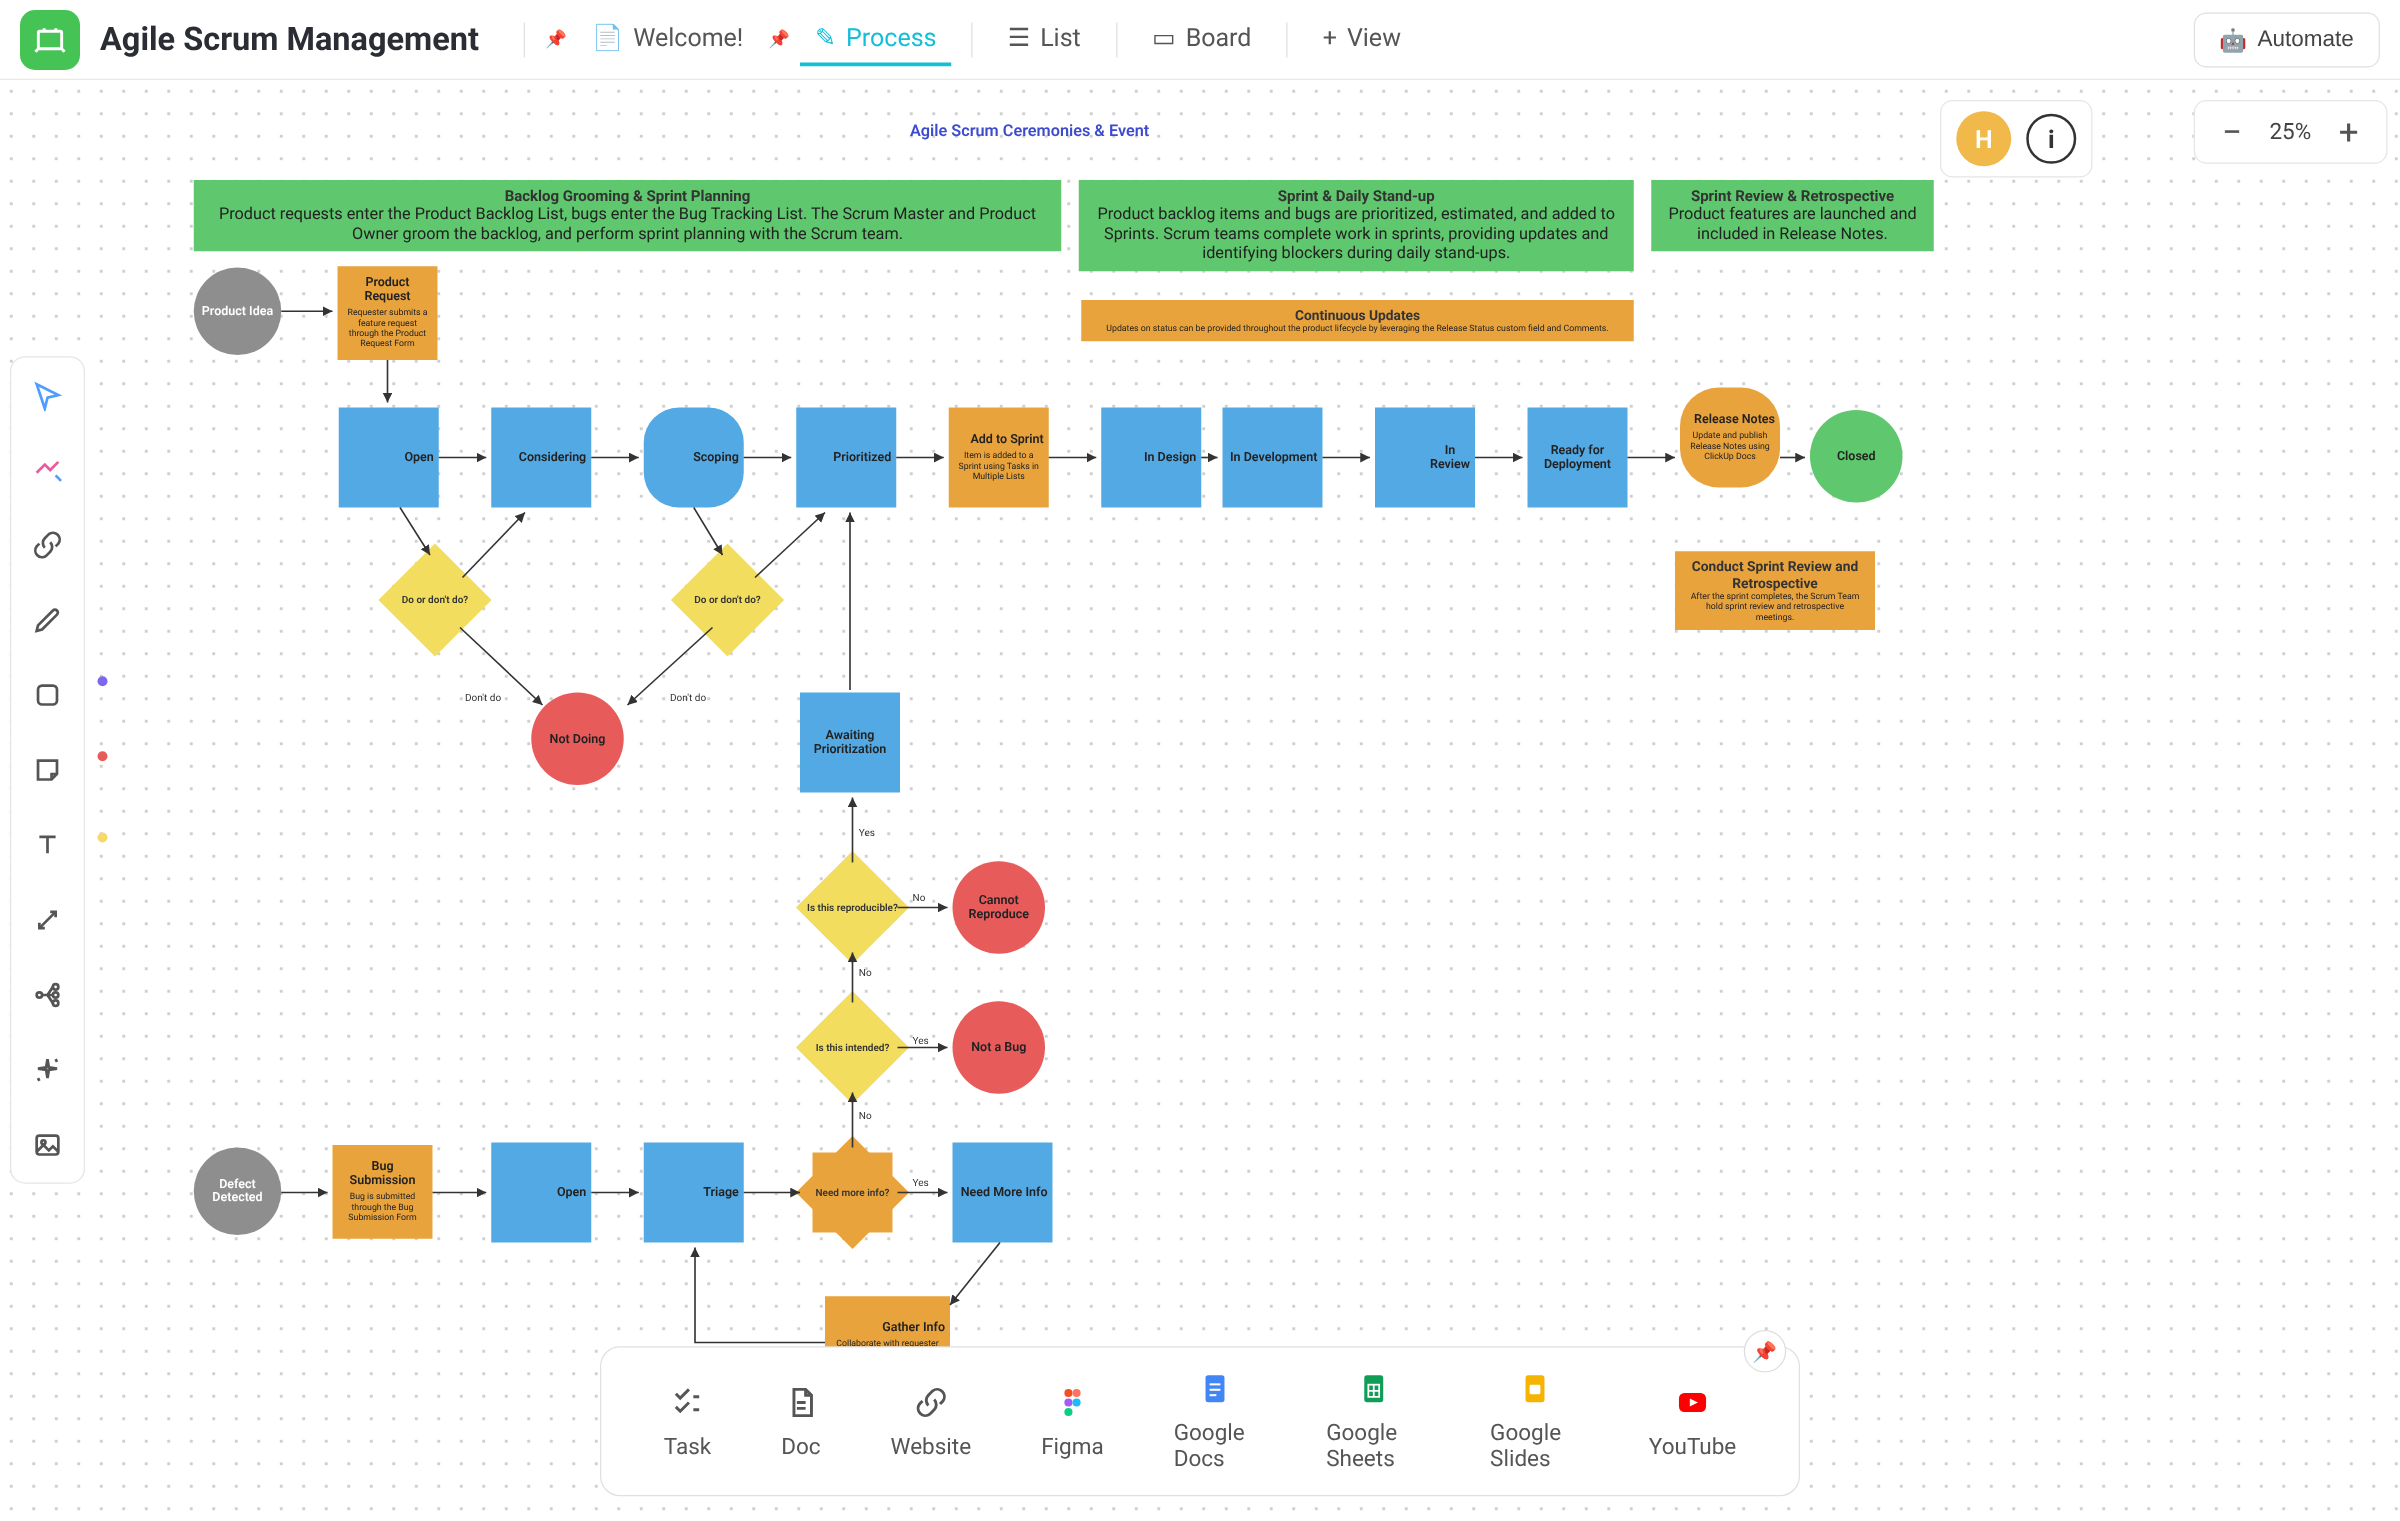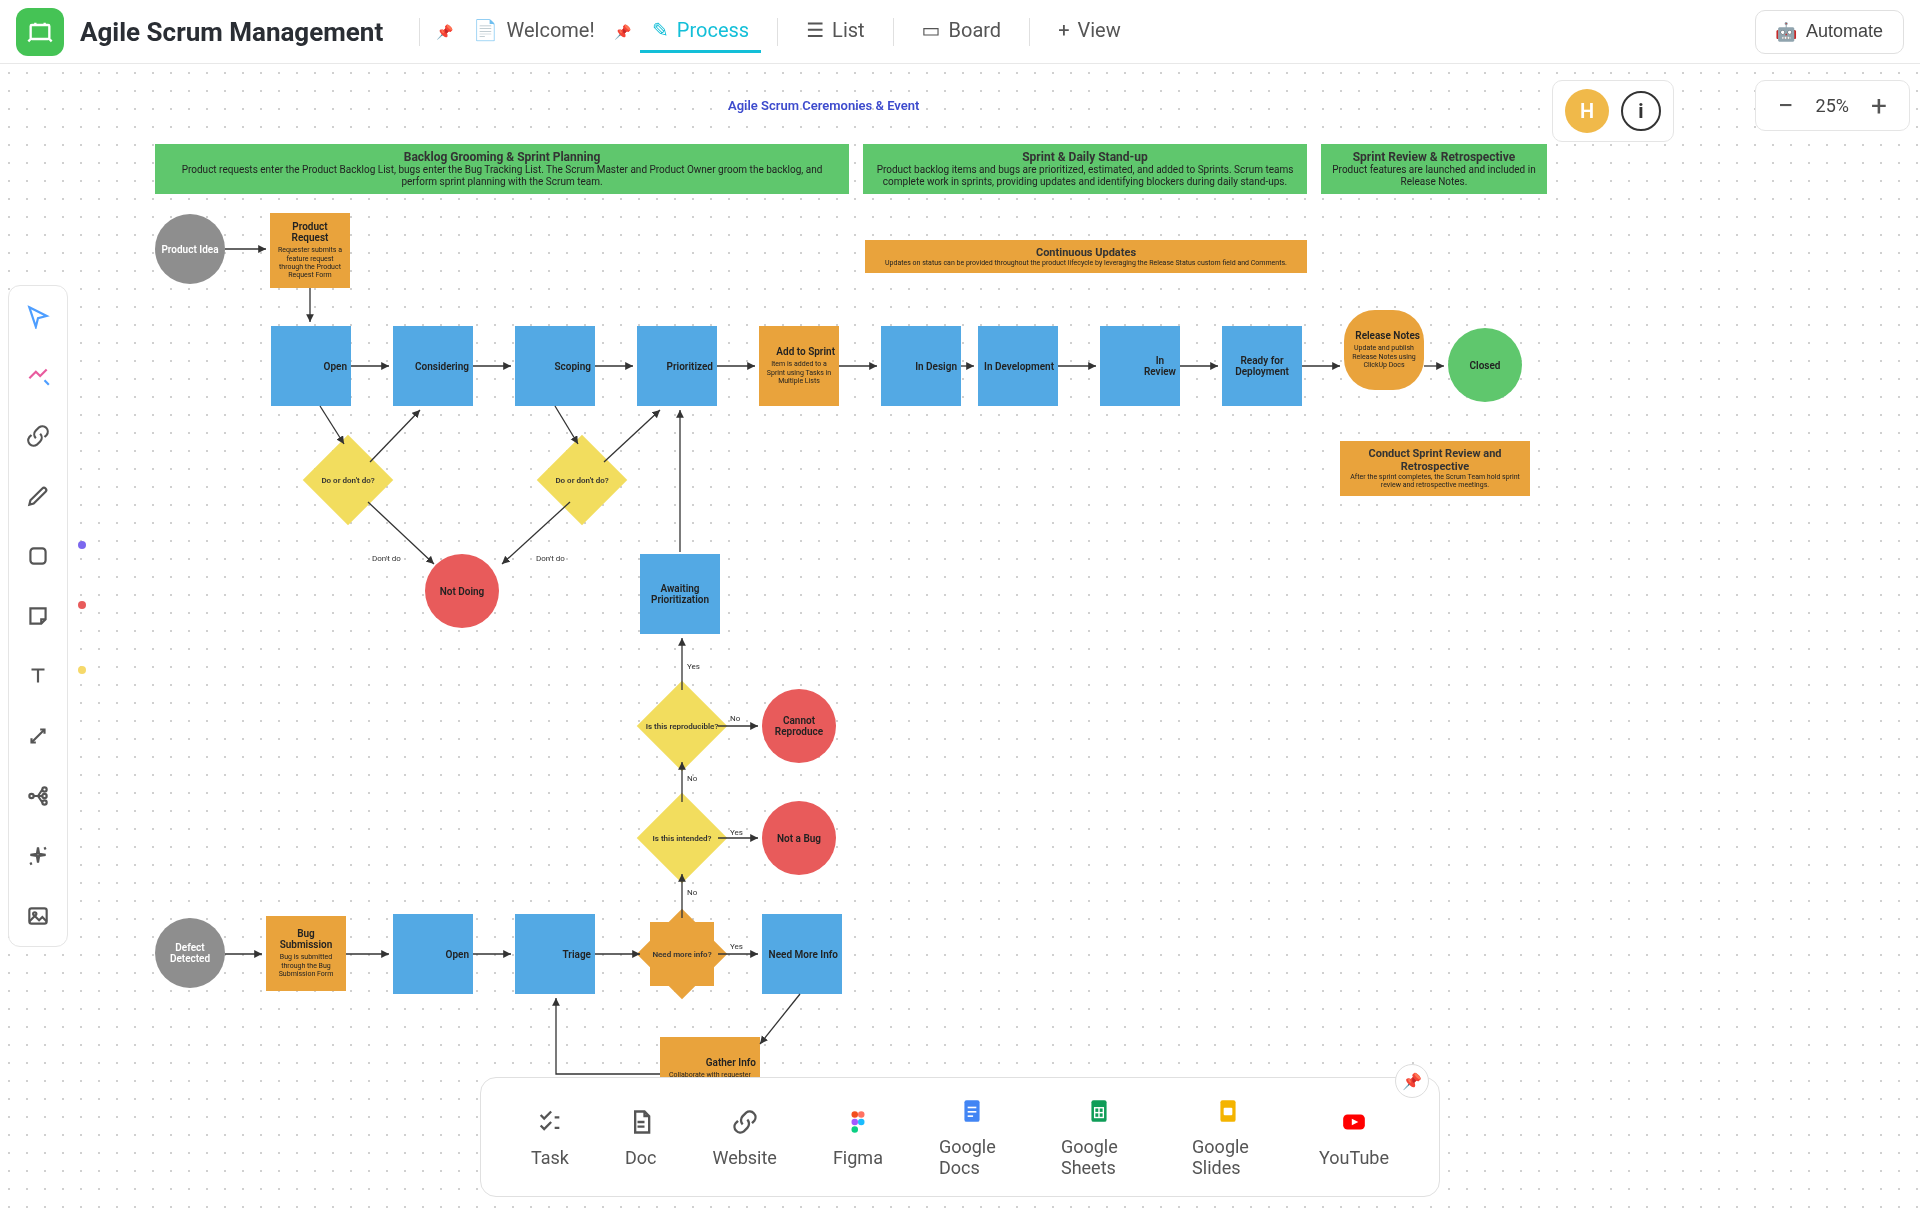--- a/index.html
+++ b/index.html
@@ -38,21 +38,21 @@
 .dot.yellow { background: #f6d96a; left: 78px; top: 666px; }
 
 
 .canvas-wrap { position: absolute; top: 64px; left: 0; right: 0; bottom: 0; overflow: hidden; background-image: radial-gradient(circle, #d0d0d0 1.5px, transparent 1.5px); background-size: 18px 18px; background-position: 0 0; }
 .canvas { position: relative; transform-origin: top left; width: 100%; height: 100%; }
 
 
 .canvas-title { position: absolute; font-size: 13px; color: #3d4bcd; font-weight: 600; }
 .header-band { position: absolute; background: #5fc76d; text-align: center; padding: 6px 10px; }
 .header-band .t { font-size: 12px; font-weight: 700; }
-.header-band .st { font-size: 10px; color: #222; line-height: 1.2; }
+.header-band .st { font-size: 13px; color: #222; line-height: 1.2; }
 .sub-band { position: absolute; background: #e9a33c; text-align: center; padding: 6px 10px; }
 .sub-band .t { font-size: 11px; font-weight: 700; }
 .sub-band .st { font-size: 7px; color: #222; line-height: 1.2; }
 
 .circle { position: absolute; border-radius: 50%; display: flex; align-items: center; justify-content: center; text-align: center; font-size: 10px; font-weight: 600; color: #222; }
 .gray { background: #8e8e8e; color: #fff; }
 .red { background: #e85b5b; color: #222; }
 .green { background: #5fc76d; }
 
 .box { position: absolute; display: flex; flex-direction: column; align-items: flex-end; justify-content: center; text-align: center; padding: 4px; font-size: 10px; font-weight: 600; color: #222; }
@@ -143,34 +143,34 @@
     </div>
     <div class="header-band" style="left:1321px; top:80px; width:226px;">
       <div class="t">Sprint Review &amp; Retrospective</div>
       <div class="st">Product features are launched and included in Release Notes.</div>
     </div>
 
     <div class="sub-band" style="left:865px; top:176px; width:442px;">
       <div class="t">Continuous Updates</div>
       <div class="st">Updates on status can be provided throughout the product lifecycle by leveraging the Release Status custom field and Comments.</div>
     </div>
-    <div class="sub-band" style="left:1340px; top:377px; width:190px;">
+    <div class="sub-band" style="left:1340px; top:377px; width:160px;">
       <div class="t">Conduct Sprint Review and Retrospective</div>
       <div class="st">After the sprint completes, the Scrum Team hold sprint review and retrospective meetings.</div>
     </div>
 
     <div class="circle gray" style="left:155px; top:150px; width:70px; height:70px;">Product Idea</div>
     <div class="box orange" style="left:270px; top:149px; width:80px; height:75px;">
       <span>Product Request</span>
       <span class="st">Requester submits a feature request through the Product Request Form</span>
     </div>
 
     <div class="box blue" style="left:271px; top:262px; width:80px; height:80px;">Open</div>
     <div class="box blue" style="left:393px; top:262px; width:80px; height:80px;">Considering</div>
-    <div class="box blue" style="left:515px; top:262px; width:80px; height:80px;">Scoping</div>
+    <div class="box blue" style="left:515px; top:262px; width:80px; height:80px;border-radius:28px;">Scoping</div>
     <div class="box blue" style="left:637px; top:262px; width:80px; height:80px;">Prioritized</div>
     <div class="box orange" style="left:759px; top:262px; width:80px; height:80px;">
       <span>Add to Sprint</span>
       <span class="st">Item is added to a Sprint using Tasks in Multiple Lists</span>
     </div>
     <div class="box blue" style="left:881px; top:262px; width:80px; height:80px;">In Design</div>
     <div class="box blue" style="left:978px; top:262px; width:80px; height:80px;">In Development</div>
     <div class="box blue" style="left:1100px; top:262px; width:80px; height:80px;padding-left:48px;">In Review</div>
     <div class="box blue" style="left:1222px; top:262px; width:80px; height:80px;">Ready for Deployment</div>
     <div class="box orange" style="left:1344px; top:246px; width:80px; height:80px;border-radius:31px;">

